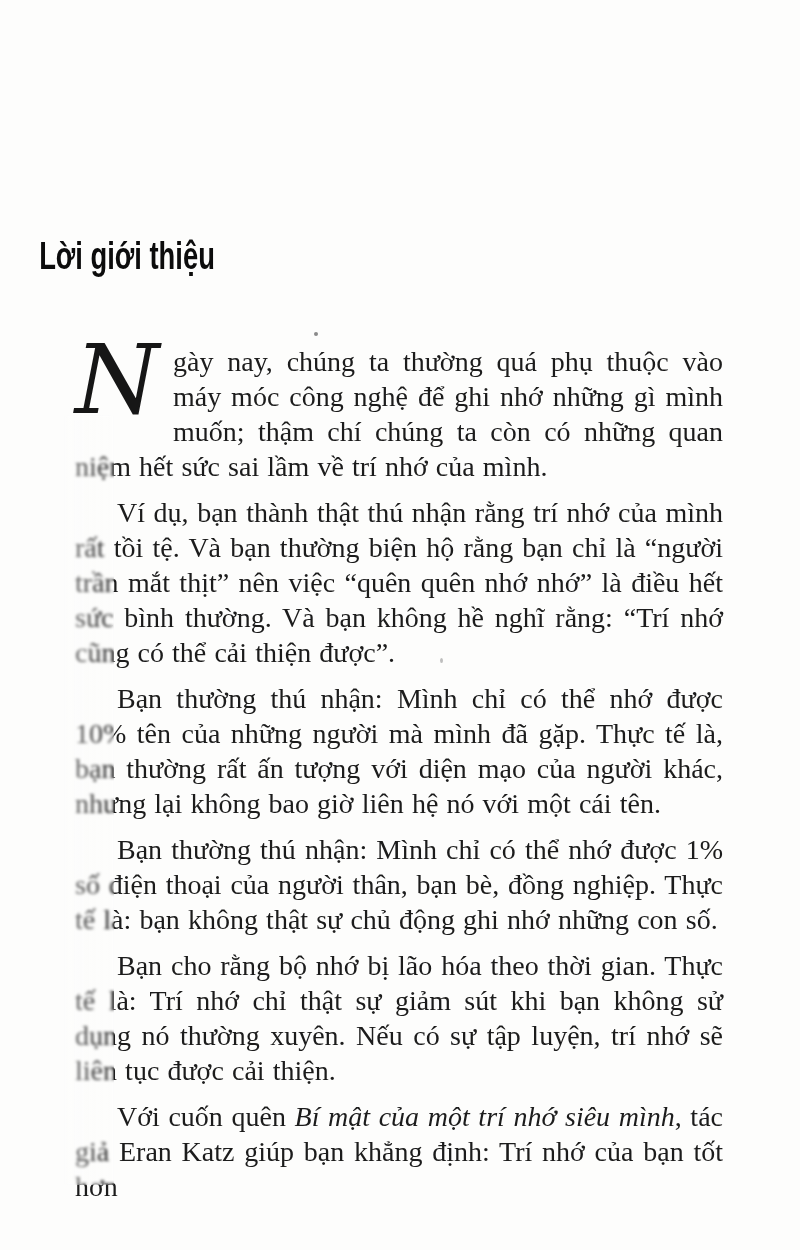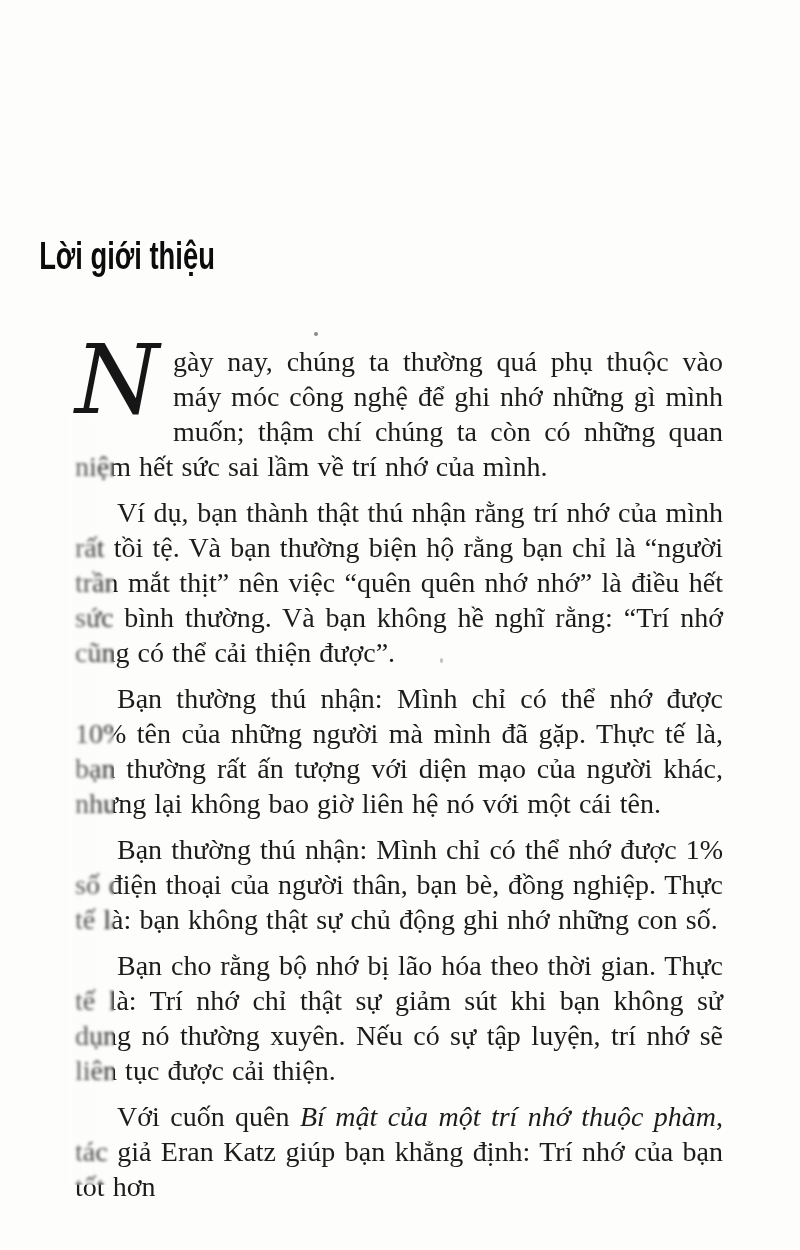--- a/index.html
+++ b/index.html
@@ -96,19 +96,19 @@
 
 <div class="page">
   <h1 class="title"><span class="title-inner">Lời giới thiệu</span></h1>
 
   <div class="content" id="content">
       <p class="para first"><span class="dropcap">N</span><span>gày nay, chúng ta thường quá phụ thuộc vào máy móc công nghệ để ghi nhớ những gì mình muốn; thậm chí chúng ta còn có những quan niệm hết sức sai lầm về trí nhớ của mình.</span></p>
       <p class="para"><span>Ví dụ, bạn thành thật thú nhận rằng trí nhớ của mình rất tồi tệ. Và bạn thường biện hộ rằng bạn chỉ là “người trần mắt thịt” nên việc “quên quên nhớ nhớ” là điều hết sức bình thường. Và bạn không hề nghĩ rằng: “Trí nhớ cũng có thể cải thiện được”.</span></p>
       <p class="para"><span>Bạn thường thú nhận: Mình chỉ có thể nhớ được 10% tên của những người mà mình đã gặp. Thực tế là, bạn thường rất ấn tượng với diện mạo của người khác, nhưng lại không bao giờ liên hệ nó với một cái tên.</span></p>
       <p class="para"><span>Bạn thường thú nhận: Mình chỉ có thể nhớ được 1% số điện thoại của người thân, bạn bè, đồng nghiệp. Thực tế là: bạn không thật sự chủ động ghi nhớ những con số.</span></p>
       <p class="para"><span>Bạn cho rằng bộ nhớ bị lão hóa theo thời gian. Thực tế là: Trí nhớ chỉ thật sự giảm sút khi bạn không sử dụng nó thường xuyên. Nếu có sự tập luyện, trí nhớ sẽ liên tục được cải thiện.</span></p>
-      <p class="para"><span>Với cuốn quên </span><span class="it">Bí mật của một trí nhớ thuộc phàm</span><span>, tác giả Eran Katz  giúp bạn khẳng định: Trí nhớ của bạn tốt hơn</span></p>
+      <p class="para"><span>Với cuốn quên </span><span class="it">Bí mật của một trí nhớ siêu mình</span><span>, tác giả Eran Katz  giúp bạn khẳng định: Trí nhớ của bạn tốt hơn</span></p>
     </div>
 
   <div class="speck s1"></div>
   <div class="speck s2"></div>
   <div class="edge-blur"></div>
 </div>
 
 </body></html>

